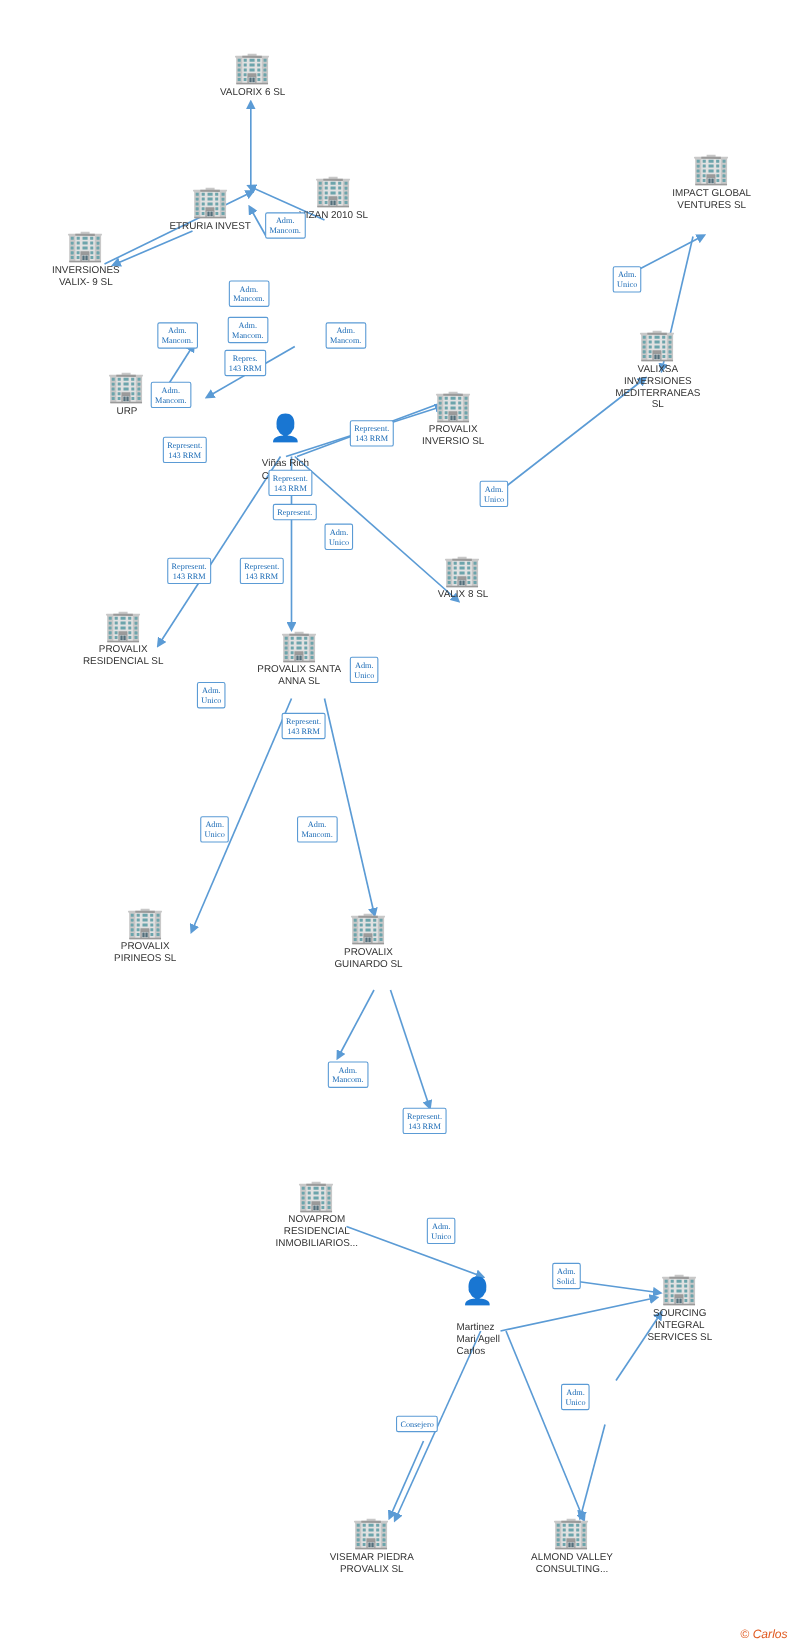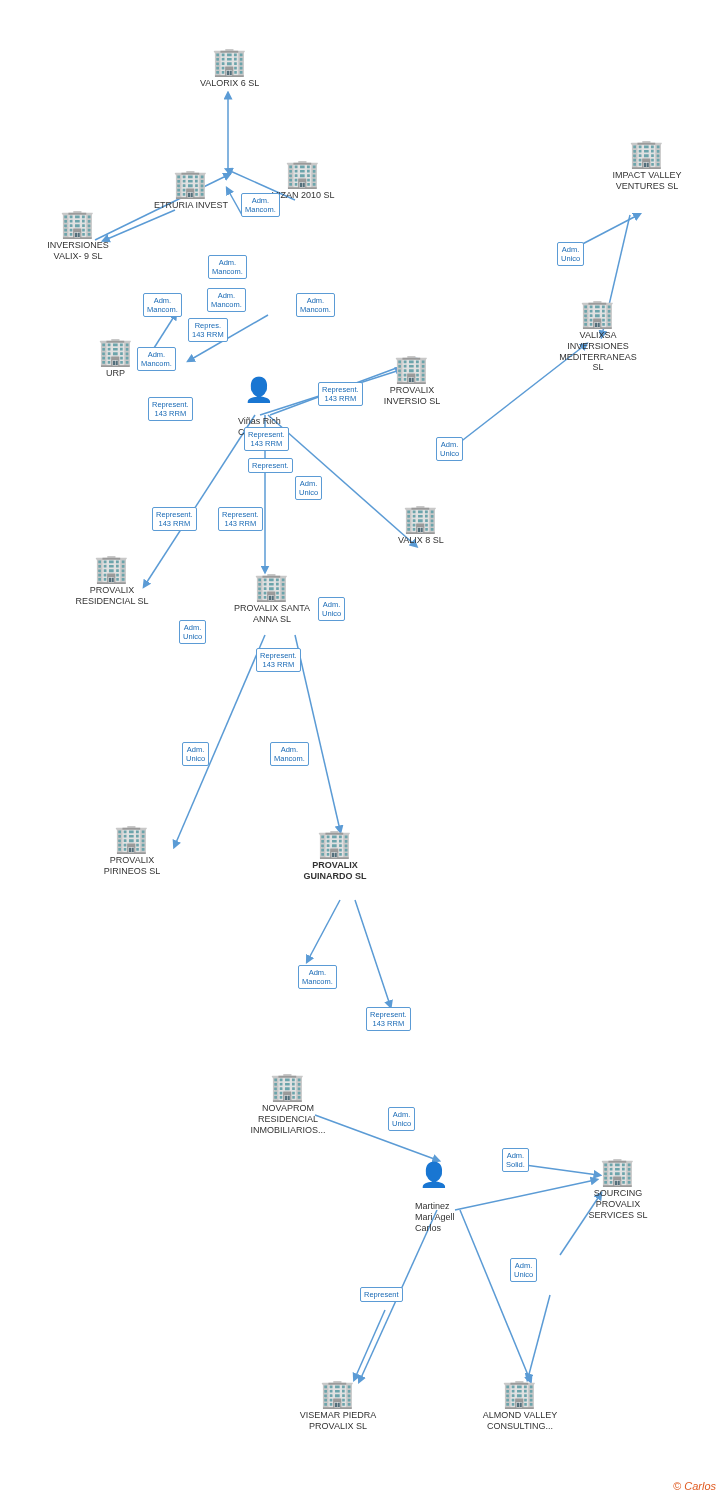--- a/index.html
+++ b/index.html
@@ -41,20 +41,21 @@
       position: absolute;
       border: 1px solid #5b9bd5;
       background: #fff;
       color: #1a6ab5;
       font-size: 7.5px;
       padding: 2px 3px;
       border-radius: 2px;
       text-align: center;
       line-height: 1.2;
       white-space: nowrap;
+      font-family: Liberation Serif, serif;
     }
 
     .person-node {
       position: absolute;
       display: flex;
       flex-direction: column;
       align-items: center;
       text-align: center;
     }
 
@@ -168,21 +169,21 @@
   <div class="company-label">VIZAN 2010 SL</div>
 </div>
 
 <div class="node-company" style="left:38px; top:210px;">
   <span class="building-icon gray">🏢</span>
   <div class="company-label">INVERSIONES VALIX- 9  SL</div>
 </div>
 
 <div class="node-company" style="left:607px; top:140px;">
   <span class="building-icon gray">🏢</span>
-  <div class="company-label">IMPACT VALLEY VENTURES  SL</div>
+  <div class="company-label">IMPACT GLOBAL VENTURES  SL</div>
 </div>
 
 <div class="node-company" style="left:558px; top:300px;">
   <span class="building-icon gray">🏢</span>
   <div class="company-label">VALIXSA INVERSIONES MEDITERRANEAS SL</div>
 </div>
 
 <div class="node-company" style="left:98px; top:338px;">
   <span class="building-icon gray">🏢</span>
   <div class="company-label">URP</div>
@@ -208,31 +209,31 @@
   <div class="company-label">PROVALIX SANTA ANNA SL</div>
 </div>
 
 <div class="node-company" style="left:92px; top:825px;">
   <span class="building-icon gray">🏢</span>
   <div class="company-label">PROVALIX PIRINEOS  SL</div>
 </div>
 
 <div class="node-company" style="left:295px; top:830px;">
   <span class="building-icon orange">🏢</span>
-  <div class="company-label" style="font-weight:bold;">PROVALIX GUINARDO SL</div>
+  <div class="company-label" style="font-weight:normal;">PROVALIX GUINARDO SL</div>
 </div>
 
 <div class="node-company" style="left:248px; top:1073px;">
   <span class="building-icon gray">🏢</span>
   <div class="company-label">NOVAPROM RESIDENCIAL INMOBILIARIOS...</div>
 </div>
 
 <div class="node-company" style="left:578px; top:1158px;">
   <span class="building-icon gray">🏢</span>
-  <div class="company-label">SOURCING PROVALIX SERVICES  SL</div>
+  <div class="company-label">SOURCING INTEGRAL SERVICES  SL</div>
 </div>
 
 <div class="node-company" style="left:298px; top:1380px;">
   <span class="building-icon gray">🏢</span>
   <div class="company-label">VISEMAR PIEDRA PROVALIX SL</div>
 </div>
 
 <div class="node-company" style="left:480px; top:1380px;">
   <span class="building-icon gray">🏢</span>
   <div class="company-label">ALMOND VALLEY CONSULTING...</div>
@@ -248,21 +249,21 @@
   <div class="person-label">Martinez<br>Mari Agell<br>Carlos</div>
 </div>
 
 <div class="role-badge" style="left:241px; top:193px;">Adm.<br>Mancom.</div>
 <div class="role-badge" style="left:208px; top:255px;">Adm.<br>Mancom.</div>
 <div class="role-badge" style="left:207px; top:288px;">Adm.<br>Mancom.</div>
 <div class="role-badge" style="left:137px; top:347px;">Adm.<br>Mancom.</div>
 <div class="role-badge" style="left:143px; top:293px;">Adm.<br>Mancom.</div>
 <div class="role-badge" style="left:296px; top:293px;">Adm.<br>Mancom.</div>
 
-<div class="role-badge" style="left:188px; top:318px;">Repres.<br>143 RRM</div>
+<div class="role-badge" style="left:204px; top:318px;">Repres.<br>143 RRM</div>
 <div class="role-badge" style="left:148px; top:397px;">Represent.<br>143 RRM</div>
 <div class="role-badge" style="left:244px; top:427px;">Represent.<br>143 RRM</div>
 <div class="role-badge" style="left:318px; top:382px;">Represent.<br>143 RRM</div>
 <div class="role-badge" style="left:248px; top:458px;">Represent.</div>
 
 <div class="role-badge" style="left:295px; top:476px;">Adm.<br>Unico</div>
 <div class="role-badge" style="left:436px; top:437px;">Adm.<br>Unico</div>
 <div class="role-badge" style="left:557px; top:242px;">Adm.<br>Unico</div>
 
 <div class="role-badge" style="left:152px; top:507px;">Represent.<br>143 RRM</div>
@@ -278,17 +279,17 @@
 <div class="role-badge" style="left:270px; top:742px;">Adm.<br>Mancom.</div>
 
 <div class="role-badge" style="left:298px; top:965px;">Adm.<br>Mancom.</div>
 
 <div class="role-badge" style="left:366px; top:1007px;">Represent.<br>143 RRM</div>
 
 <div class="role-badge" style="left:388px; top:1107px;">Adm.<br>Unico</div>
 
 <div class="role-badge" style="left:502px; top:1148px;">Adm.<br>Solid.</div>
 
-<div class="role-badge" style="left:360px; top:1287px;">Represent</div>
+<div class="role-badge" style="left:360px; top:1287px;">Consejero</div>
 
 <div class="role-badge" style="left:510px; top:1258px;">Adm.<br>Unico</div>
 
 <div class="watermark">© Carlos</div>
 
 </body></html>

